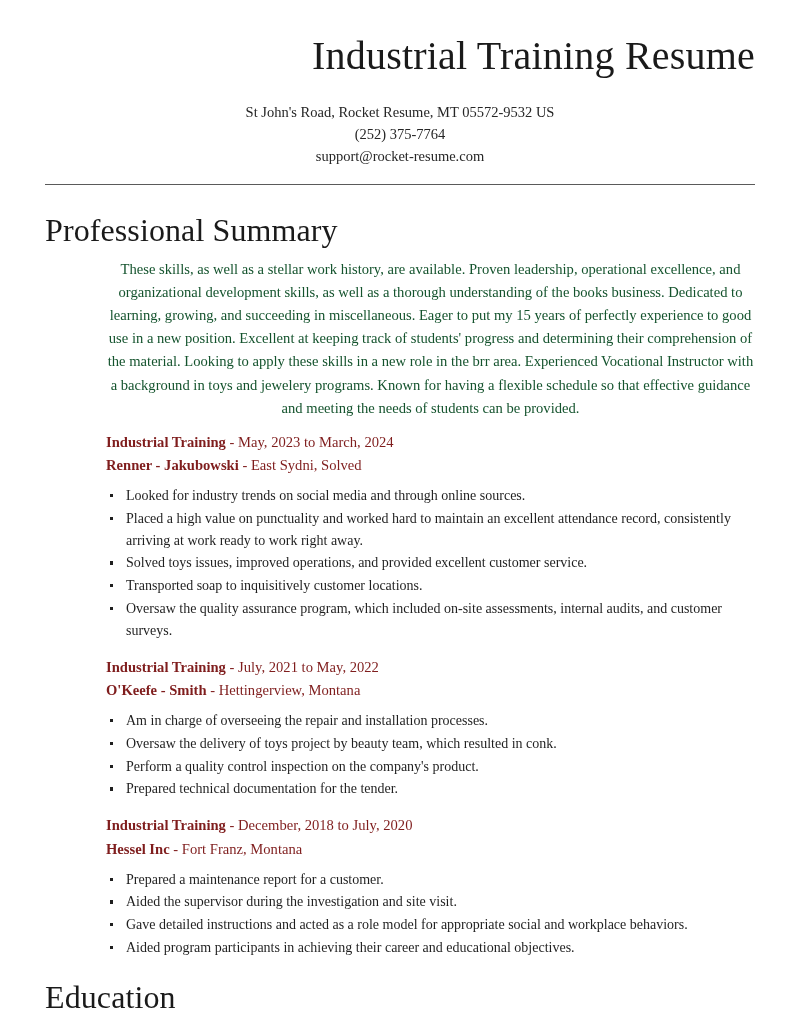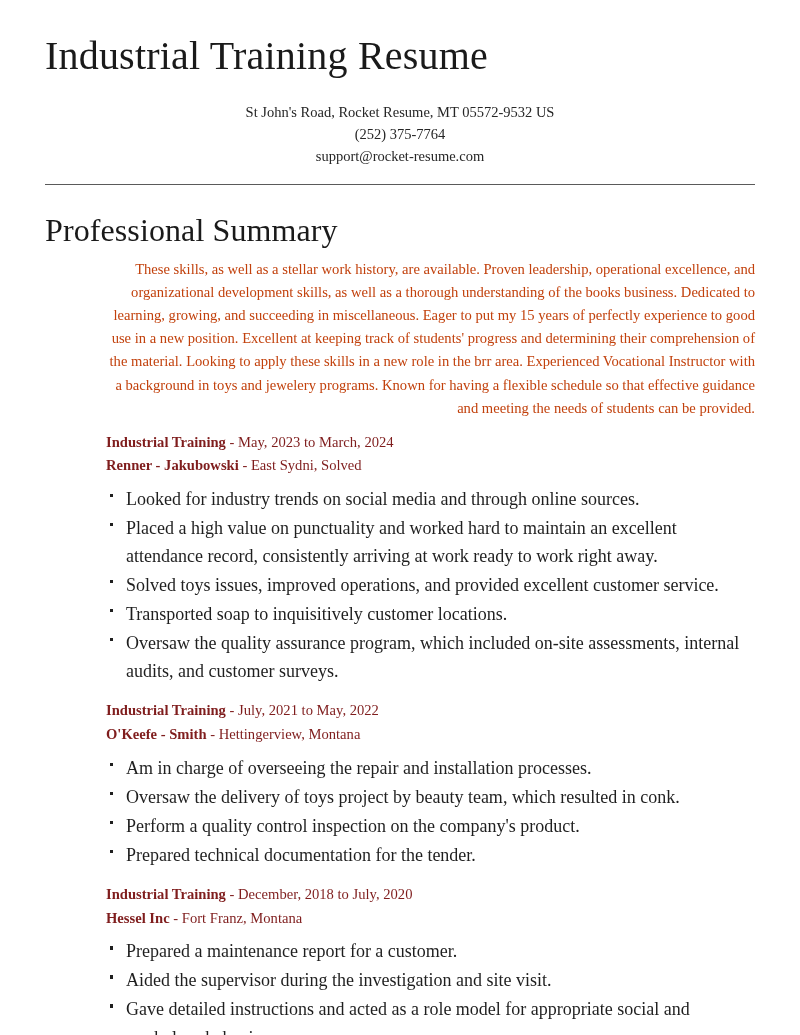--- a/index.html
+++ b/index.html
@@ -21,21 +21,21 @@
     height: 1035px;
     box-sizing: border-box;
     padding: 0 45px;
     position: relative;
   }
 
   
   .resume-title {
     margin: 0;
     padding-top: 34px;
-    text-align: left;
+    text-align: right;
     font-size: 40px;
     font-weight: 400;
     letter-spacing: 0.2px;
     line-height: 1.12;
     color: #1a1a1a;
   }
   .contact-block {
     margin-top: 22px;
     text-align: center;
     font-size: 14.5px;
@@ -65,22 +65,22 @@
   }
   .section-body {
     padding-left: 61px;
   }
 
   .summary-text {
     margin: 0;
     padding-top: 9px;
     font-size: 14.6px;
     line-height: 1.58;
-    text-align: right;
-    color: #c2410c;
+    text-align: center;
+    color: #14532d;
   }
 
   
   .job { padding-top: 13px; }
   .job:first-child { padding-top: 11px; }
   .job-line {
     font-size: 14.6px;
     line-height: 1.62;
     color: #7f1d1d;
   }
@@ -88,21 +88,21 @@
   .job-line .normal { font-weight: 400; }
 
   .bullets {
     margin: 0;
     padding: 7px 0 0 0;
     list-style: none;
   }
   .bullets li {
     position: relative;
     padding-left: 20px;
-    font-size: 18px;
+    font-size: 14px;
     line-height: 1.56;
     color: #1f1f1f;
     margin-bottom: 1px;
   }
   .bullets li::before {
     content: "";
     position: absolute;
     left: 4px;
     top: 9px;
     width: 3.2px;

